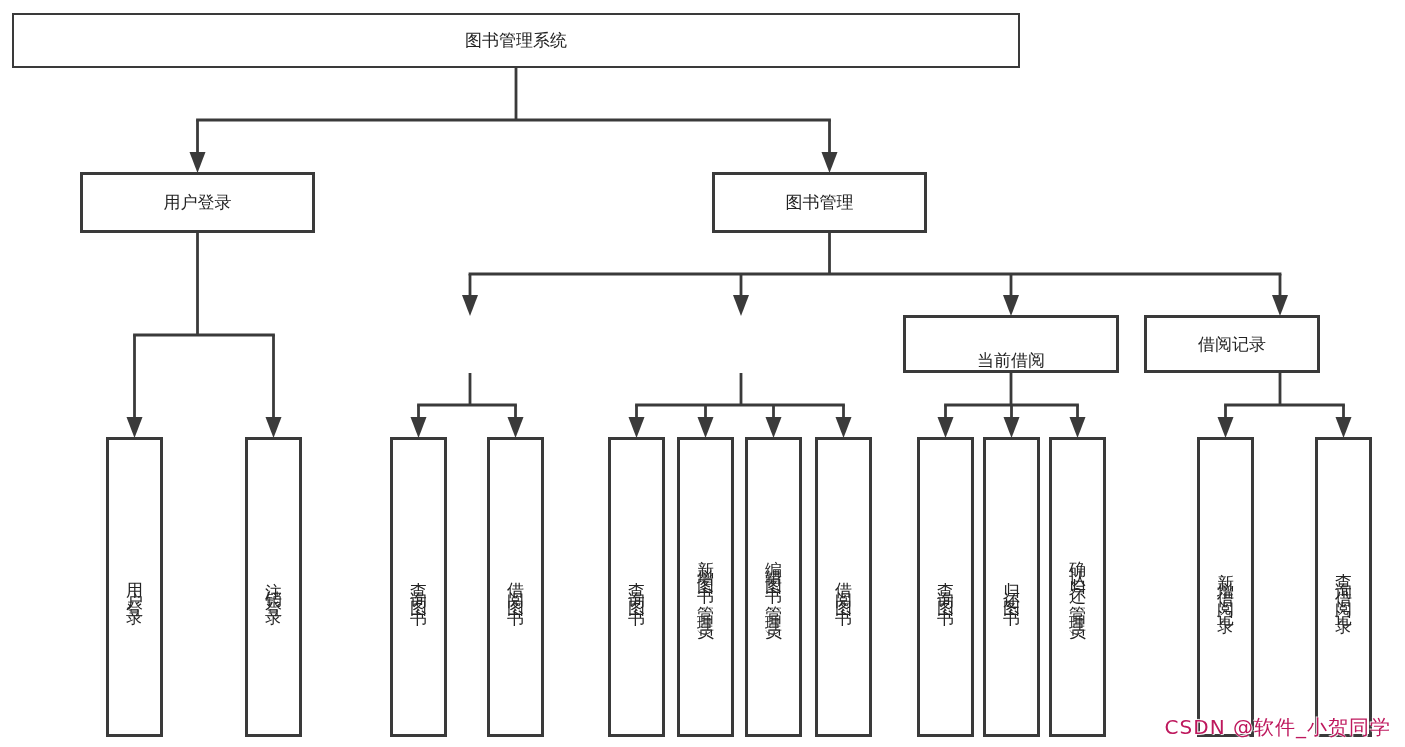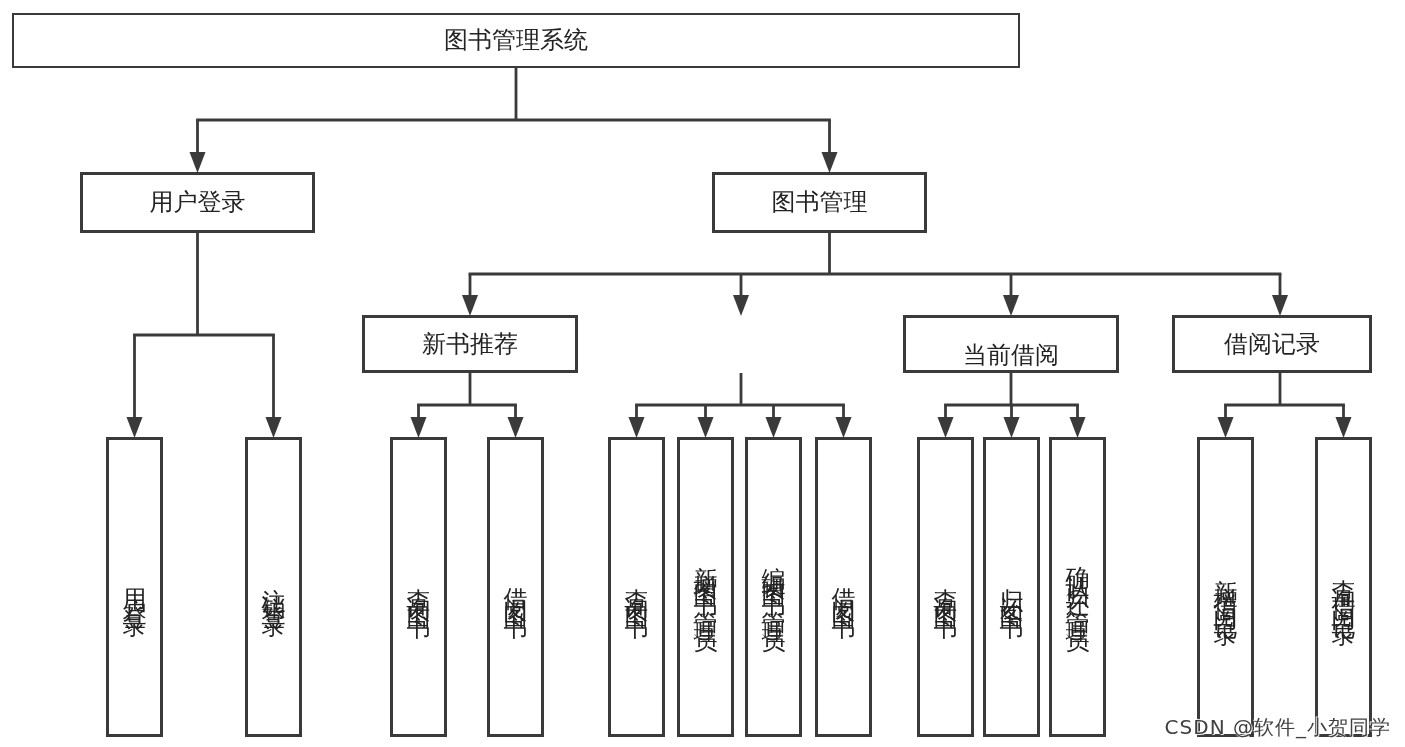--- a/index.html
+++ b/index.html
@@ -25,21 +25,21 @@
   }
   .node {
     position: absolute;
     box-sizing: border-box;
     background: #ffffff;
     border: 3px solid #3a3a3a;
     display: flex;
     align-items: center;
     justify-content: center;
     color: #232323;
-    font-size: 24px;
+    font-size: 17px;
     line-height: 1.2;
     z-index: 2;
     white-space: nowrap;
   }
   .node.root {
     border-width: 2px;
   }
   .leaf .v {
     writing-mode: vertical-rl;
     text-orientation: mixed;
@@ -47,21 +47,21 @@
     line-height: 1;
     white-space: pre;
   }
   #watermark {
     position: absolute;
     right: 14px;
     top: 714px;
     z-index: 5;
     font-size: 20px;
     letter-spacing: 1px;
-    color: #404040;
+    color: #be185d;
     text-shadow: 0 0 2px #ffffff, 1px 1px 0 rgba(255,255,255,0.85), -1px -1px 0 rgba(255,255,255,0.85);
   }
 </style>
 </head>
 <body>
 
 <div id="canvas">
 
   <svg id="connector-layer" xmlns="http://www.w3.org/2000/svg">
       <line x1="516" y1="68" x2="516" y2="120" stroke="#3a3a3a" stroke-width="2.8"></line>
@@ -122,27 +122,24 @@
     <span>图书管理系统</span>
   </div>
 
   <div class="node" style="left:80px; top:172px; width:235px; height:61px;">
     <span>用户登录</span>
   </div>
   <div class="node" style="left:712px; top:172px; width:215px; height:61px;">
     <span>图书管理</span>
   </div>
 
-  <div class="node" style="left:362px; top:315px; width:216px; height:58px;">
-    <span>新书推荐</span>
-  </div>
   <div class="node" style="left:903px; top:315px; width:216px; height:58px;align-items:flex-end;">
     <span>当前借阅</span>
   </div>
-  <div class="node" style="left:1172px; top:315px; width:200px; height:58px;">
+  <div class="node" style="left:1144px; top:315px; width:176px; height:58px;">
     <span>借阅记录</span>
   </div>
 
   <div class="node leaf" style="left:106px; top:437px; width:57px; height:300px;">
     <span class="v">用户登录</span>
   </div>
   <div class="node leaf" style="left:245px; top:437px; width:57px; height:300px;">
     <span class="v">注销登录</span>
   </div>
 

